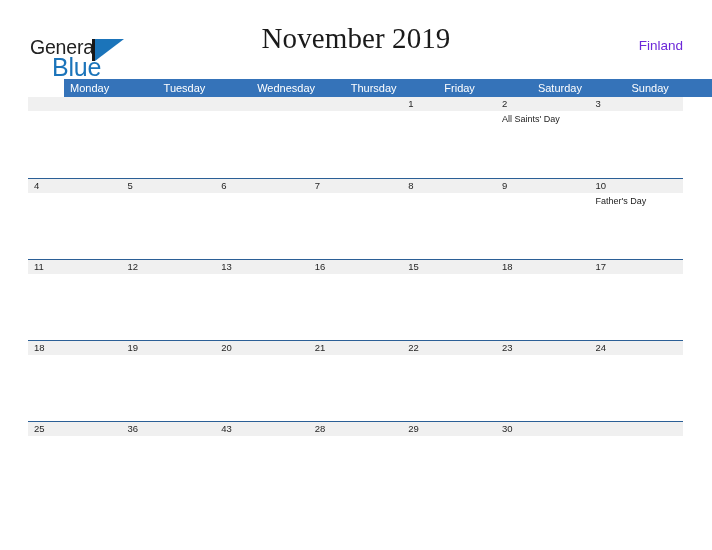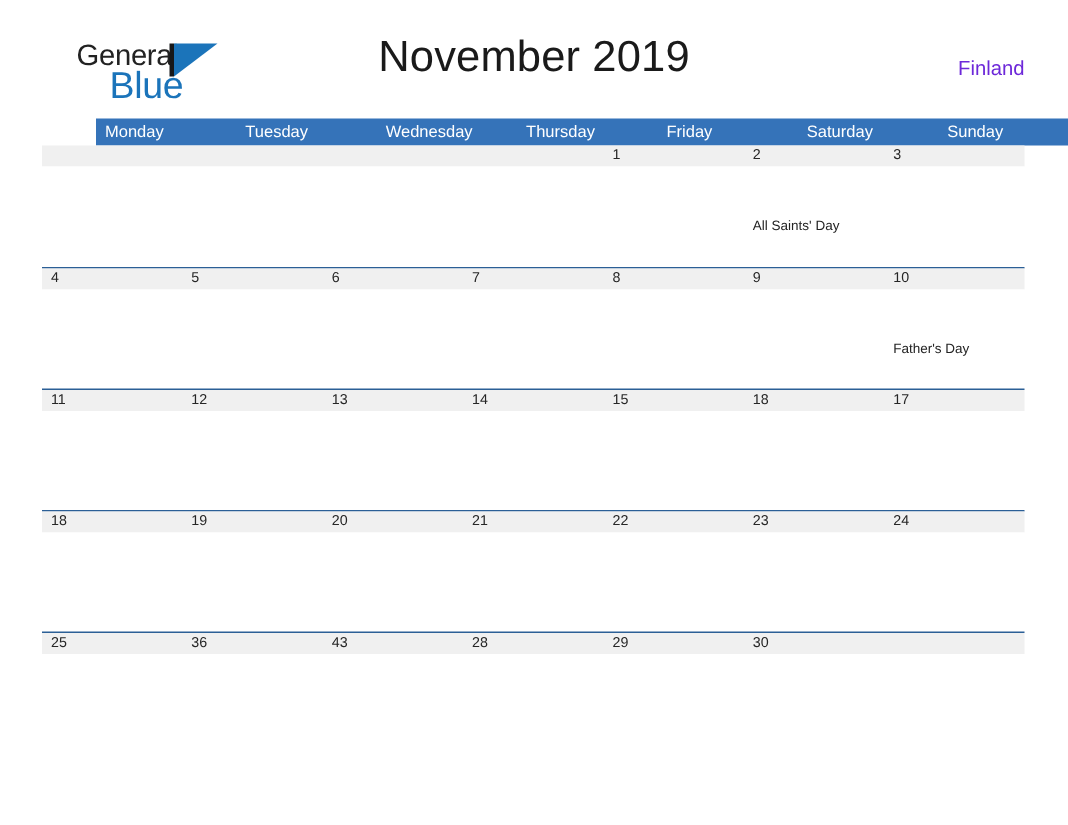--- a/index.html
+++ b/index.html
@@ -27,25 +27,24 @@
     position: absolute;
     left: 0;
     top: 22px;
     width: 712px;
     height: 48px;
   }
 
   .logo {
     position: absolute;
     left: 30px;
-    top: 6px;
+    top: 16px;
     width: 120px;
     height: 44px;
     line-height: 1;
-    margin-left: 21px;
   }
   .logo-general {
     position: absolute;
     left: 0;
     top: 0;
     font-size: 19.5px;
     letter-spacing: -0.2px;
     color: #222222;
     font-family: "Liberation Sans", sans-serif;
   }
@@ -86,21 +85,21 @@
   .month-title {
     position: absolute;
     left: 0;
     top: 0;
     width: 712px;
     text-align: center;
     font-size: 29px;
     font-weight: 400;
     color: #1a1a1a;
     letter-spacing: 0.1px;
-    font-family: Liberation Sans, sans-serif;
+    font-family: Liberation Serif, serif;
   }
 
   .country {
     position: absolute;
     right: 29px;
     top: 16px;
     font-size: 13.5px;
     color: #6d28d9;
     font-family: "Liberation Sans", sans-serif;
   }
@@ -173,21 +172,20 @@
   .eventcell {
     flex: 1 1 0;
     padding: 3px 4px 0 6px;
     box-sizing: border-box;
     font-size: 9px;
     line-height: 11px;
     color: #232323;
     font-family: "Liberation Sans", sans-serif;
     white-space: nowrap;
     overflow: hidden;
-    margin-top: 31px;
   }
 </style>
 </head>
 <body>
 
 <div class="page">
 
   <div class="top-bar">
 
     <div class="logo">
@@ -260,21 +258,21 @@
         <div class="eventcell">Father's Day</div>
       </div>
     </div>
 
     <div class="week">
       <div class="rule"></div>
       <div class="daystrip">
         <div class="daycell-num">11</div>
         <div class="daycell-num">12</div>
         <div class="daycell-num">13</div>
-        <div class="daycell-num">14</div>
+        <div class="daycell-num">16</div>
         <div class="daycell-num">15</div>
         <div class="daycell-num">18</div>
         <div class="daycell-num">17</div>
       </div>
       <div class="eventstrip">
         <div class="eventcell"></div>
         <div class="eventcell"></div>
         <div class="eventcell"></div>
         <div class="eventcell"></div>
         <div class="eventcell"></div>

